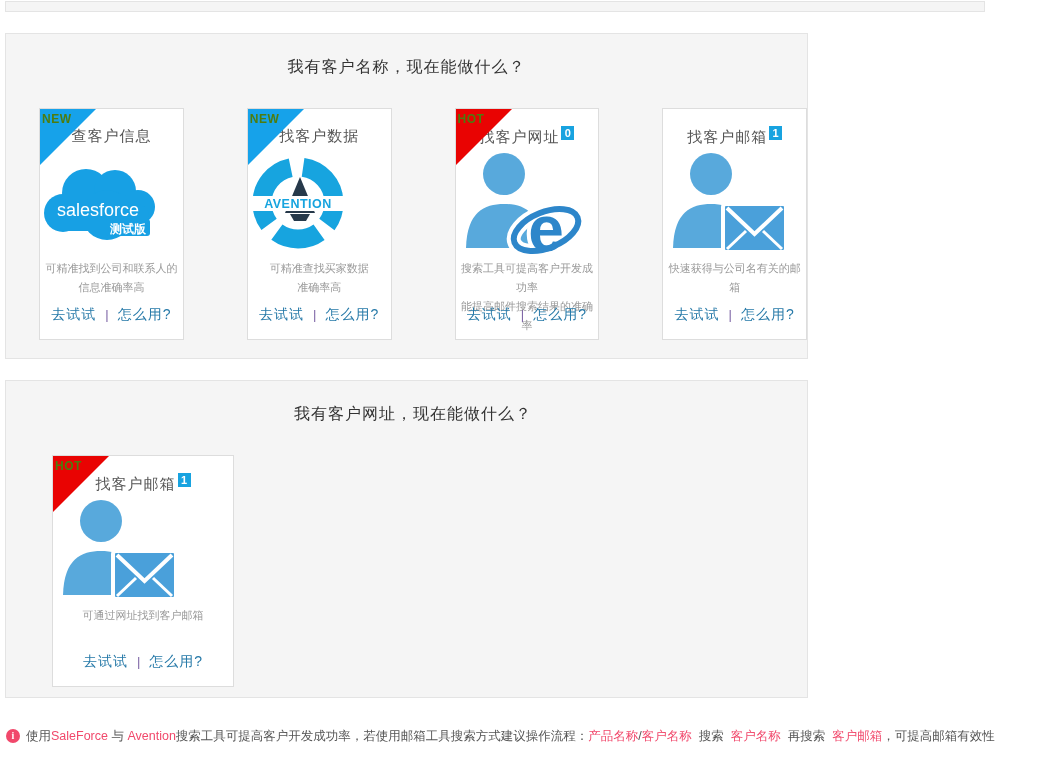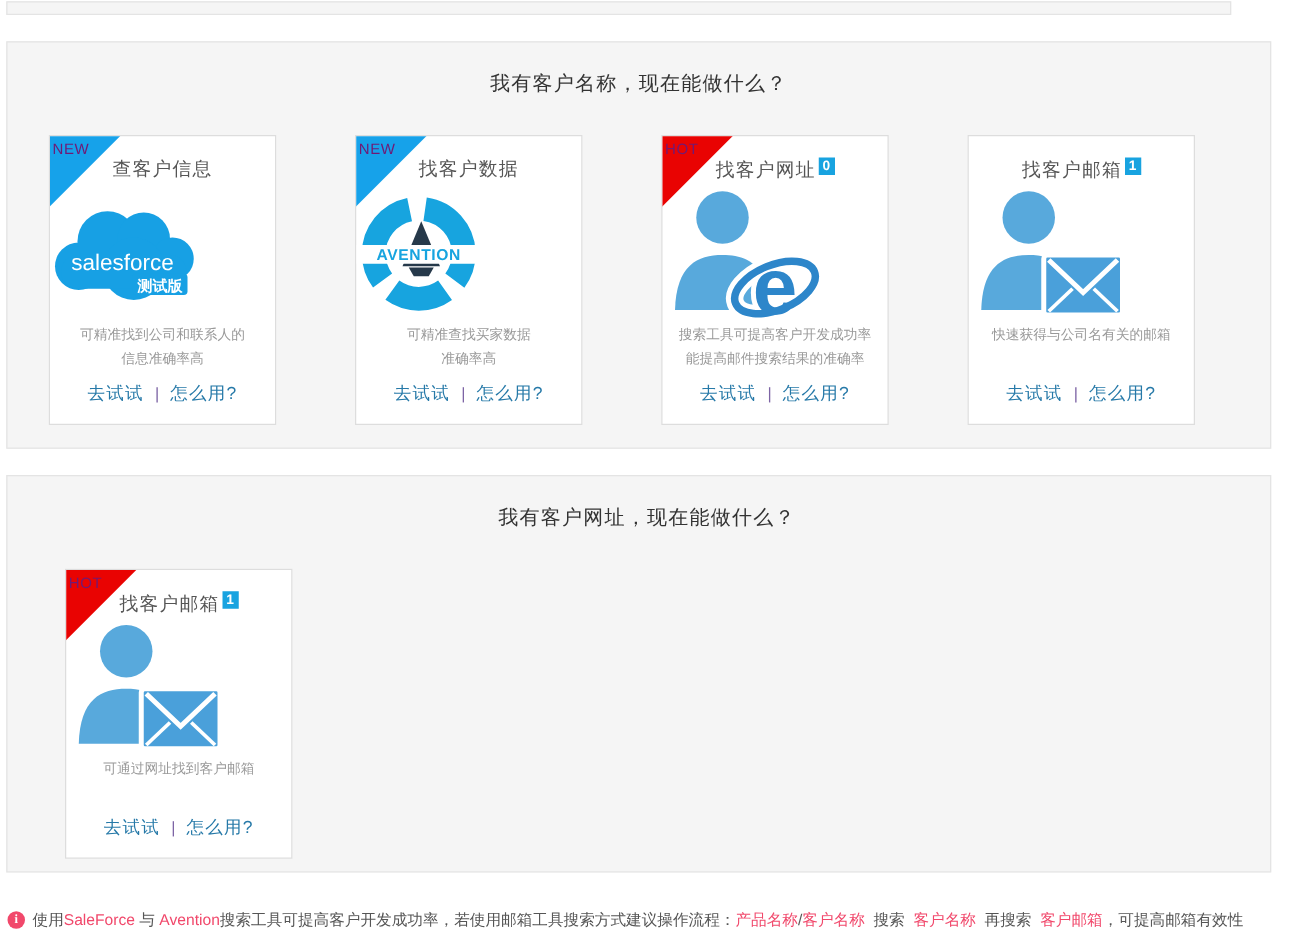--- a/index.html
+++ b/index.html
@@ -3,38 +3,38 @@
 <meta charset="utf-8">
 <style>
   * { margin:0; padding:0; box-sizing:border-box; }
   html,body { width:1046px; height:759px; background:#fff; overflow:hidden;
     font-family:"Liberation Sans","DejaVu Sans",sans-serif; }
   body { position:relative; }
 
   .topbar { position:absolute; left:5px; top:1px; width:980px; height:11px;
     background:var(--section-bg,#f4f4f4); border:1px solid var(--section-border,#e3e3e3); }
 
-  .section { position:absolute; left:5px; width:1012px;
+  .section { position:absolute; left:5px; width:803px;
     background:var(--section-bg,#f5f5f5); border:1px solid var(--section-border,#e4e4e4); }
   .section-1 { top:33px; height:326px; }
   .section-2 { top:380px; height:318px;padding-left:13px; }
   .section-title { padding-top:23px; text-align:center; font-size:16px;
     color:var(--section-title-gray,#333); letter-spacing:1px; }
 
   .cards-row { display:flex; gap:63px; margin:30px 0 0 33px; }
   .card { position:relative; width:182px; height:232px; background:#fff;
     border:1px solid var(--card-border,#ddd); text-align:center; overflow:hidden;
     display:flex; flex-direction:column; }
 
   .ribbon { position:absolute; top:-1px; left:-1px; width:0; height:0;
     border-top:58px solid var(--ribbon-new-blue,#16a2ea); border-right:58px solid transparent; z-index:2; }
   .ribbon-new { border-top-color:var(--ribbon-new-blue,#16a2ea); }
   .ribbon-hot { border-top-color:var(--ribbon-hot-red,#e90302); }
-  .ribbon-label { position:absolute; top:-54px; left:3px; color:#701a75;
-    font-weight:normal; font-size:12px; letter-spacing:.5px; }
+  .ribbon-label { position:absolute; top:-54px; left:3px; color:#4d7c0f;
+    font-weight:bold; font-size:12px; letter-spacing:.5px; }
 
   .card-title-row { margin-top:17px; height:20px; line-height:20px; }
   .card-title { font-size:15px; color:var(--title-gray,#555); letter-spacing:1px; }
   .badge { display:inline-block; min-width:13px; height:14px; line-height:14px; padding:0 1px;
     background:var(--badge-blue,#18a3e0); color:#fff; font-size:11px; font-weight:bold;
     vertical-align:5px; margin-left:2px; text-align:center; }
 
   .icon-area { flex:1; display:flex; align-items:center; }
 
   .desc { height:44px; font-size:11px; color:var(--desc-gray,#999); line-height:19px; }

